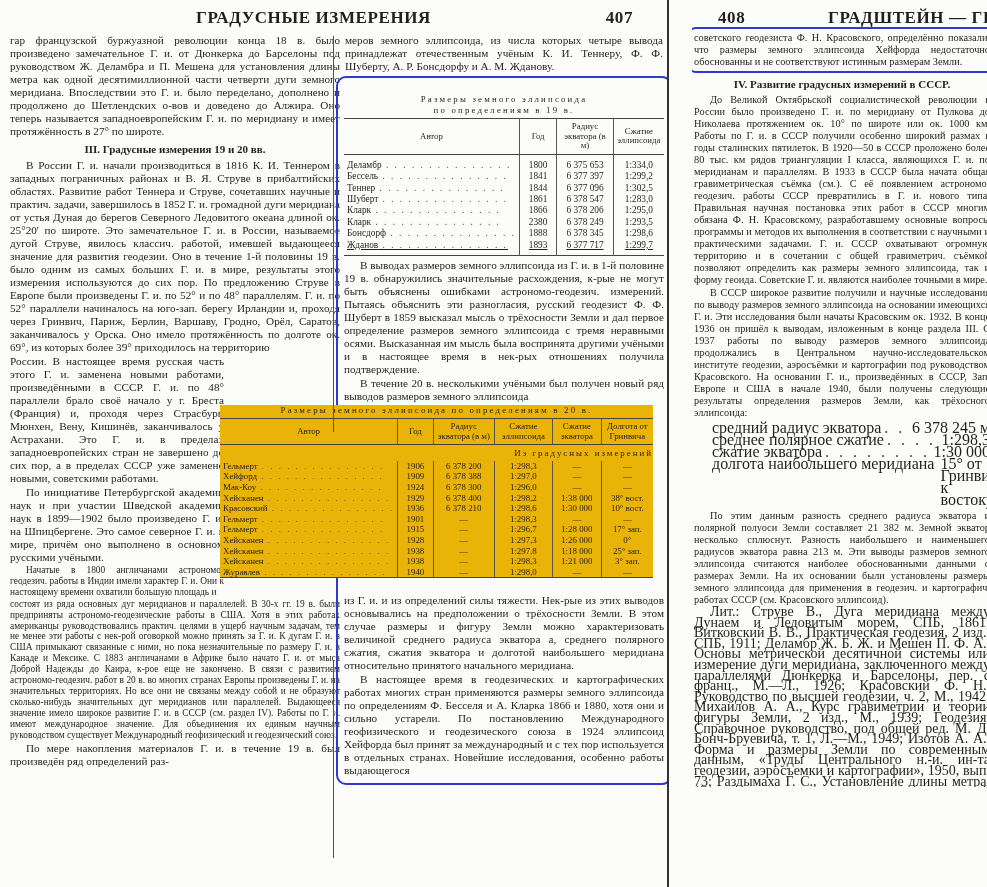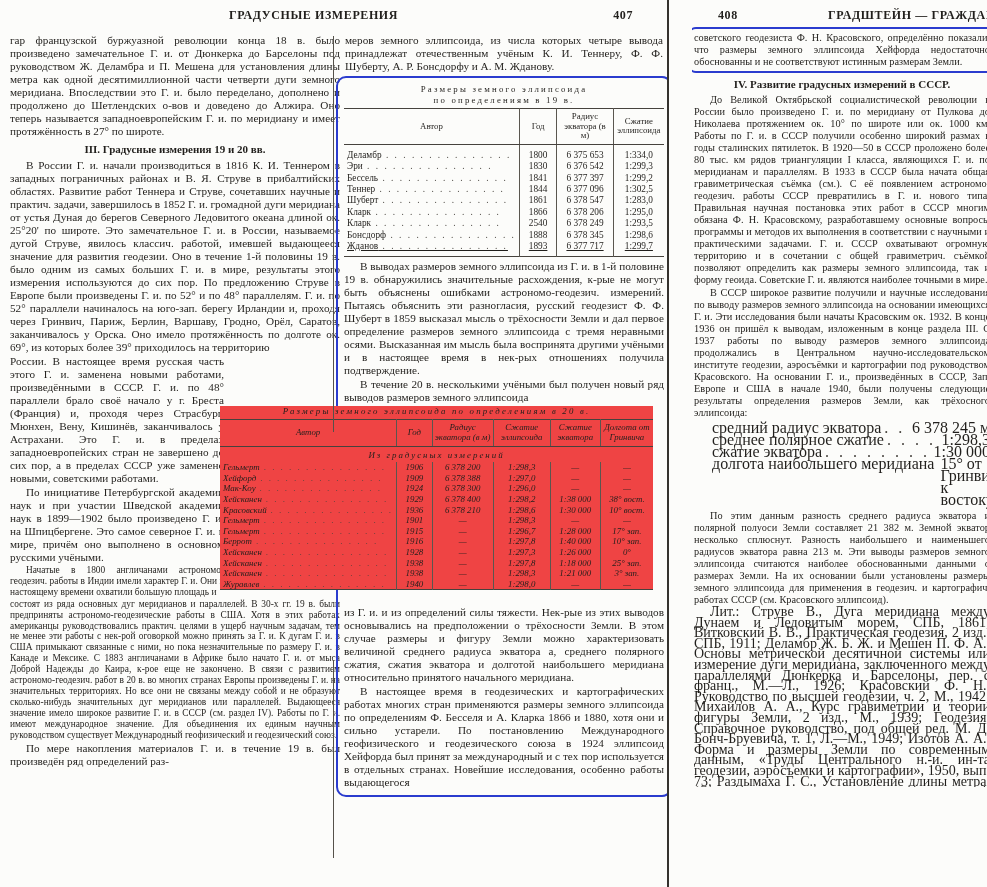--- a/index.html
+++ b/index.html
@@ -5,52 +5,52 @@
   html,body{margin:0;padding:0;}
   body{
     width:987px;height:887px;overflow:hidden;position:relative;
     background:#fcfcfa;color:#211f1c;
     font-family:"Liberation Serif","DejaVu Serif",serif;
     -webkit-font-smoothing:antialiased;
   }
   .page{position:absolute;top:0;overflow:hidden;}
   .page-left{left:0;width:667px;height:887px;}
   .page-right{left:692px;width:315px;height:787px;}
-  .pg-header{position:absolute;top:8px;left:0;right:0;height:18px;font-weight:bold;font-size:12px;letter-spacing:.6px;}
+  .pg-header{position:absolute;top:8px;left:0;right:0;height:18px;font-weight:bold;font-size:17px;letter-spacing:.6px;}
   .hdr-title-l{position:absolute;left:0;right:40px;text-align:center;}
   .hdr-num-l{position:absolute;right:34px;top:0;font-weight:bold;}
   .hdr-num-r{position:absolute;left:26px;top:0;font-weight:bold;}
   .hdr-title-r{position:absolute;left:136px;top:0;white-space:nowrap;}
   .col{position:absolute;top:34px;}
   .col1{left:10px;width:330px;}
   .col2{left:345px;width:318px;}
   .rp-col{position:absolute;top:30px;left:2px;width:296px;}
   p{margin:0 0 1px 0;font-size:11.2px;line-height:13px;text-align:justify;}
   p.ind{text-indent:16px;}
   p.narrow{width:214px;}
   p.small{font-size:9.4px;line-height:10.9px;}
   .rp-col p{font-size:10.3px;line-height:12px;}
   .rp-col p.small{font-size:14px;line-height:10.6px;}
   .sec-head{font-weight:bold;font-size:11px;text-align:center;margin:5px 0 4px 0;}
   
-  .ann-wrap{border:2px solid #2b3cce;border-radius:10px;padding:4px 6px 5px 6px;margin:3px -9px 0 -9px;}
+  .ann-wrap{border:2px solid #2b3cce;border-radius:10px;padding:14px 6px 5px 6px;margin:3px -9px 0 -9px;}
   .rp-boxed{border:2px solid #2b3cce;border-radius:9px;padding:3px 5px;margin:-3px -7px 5px -7px;}
   
   .tbl-title{font-size:8.8px;letter-spacing:2.2px;text-align:center;line-height:11px;margin:2px 0 2px 0;}
   table{border-collapse:collapse;width:100%;border-top:1.4px solid #46423d;border-bottom:1.4px solid #46423d;}
   thead th{font-weight:normal;font-size:8.8px;line-height:9.6px;text-align:center;vertical-align:middle;padding:3px 2px;border-bottom:1.4px solid #46423d;}
   tbody td{font-size:9.3px;line-height:11.4px;padding:0 3px;vertical-align:top;}
   th + th, td.vline{border-left:1px solid #5a564f;}
   td.author{white-space:nowrap;overflow:hidden;text-align:left;}
   td.author::after{content:" . . . . . . . . . . . . . . .";letter-spacing:2px;color:#46423d;}
   td.num{text-align:center;white-space:nowrap;}
-  td.section{text-align:center;letter-spacing:2px;font-size:8.7px;padding:3px 0 2px 0;}
+  td.section{text-align:right;letter-spacing:2px;font-size:8.7px;padding:3px 0 2px 0;}
   .t19 tbody tr:first-child td{padding-top:5px;}
   .t19 tbody tr:last-child td{padding-bottom:4px;text-decoration:underline;}
-  .tbl20{width:433px;margin-left:-124px;background:#ef4444;position:relative;font-style:italic;}
+  .tbl20{width:433px;margin-left:-124px;background:#eab308;position:relative;}
   .tbl20 tbody td{font-size:8.9px;line-height:10.6px;}
   .t19 col.c1{width:45%}.t19 col.c2{width:16%}.t19 col.c3{width:22%}.t19 col.c4{width:17%}
   .t20 col.c1{width:25%}.t20 col.c2{width:11%}.t20 col.c3{width:19%}.t20 col.c4{width:16%}.t20 col.c5{width:14%}.t20 col.c6{width:15%}
   
   .results{margin:3px 0 4px 18px;}
   .res-row{display:flex;font-size:16px;line-height:12px;}
   .res-label{white-space:nowrap;}
   .res-leader{flex:1;overflow:hidden;white-space:nowrap;margin:0 3px;}
   .res-leader::after{content:". . . . . . . . . . . . . . . . . . . . . .";letter-spacing:3px;color:#46423d;}
   .res-value{white-space:normal;max-width:118px;text-align:left;}
@@ -105,26 +105,20 @@
             </tr>
           </thead>
           <tbody>
               <tr>
                 <td class="author">Деламбр</td>
                 <td class="num vline">1800</td>
                 <td class="num vline">6 375 653</td>
                 <td class="num vline">1:334,0</td>
               </tr>
               <tr>
-                <td class="author">Эри</td>
-                <td class="num vline">1830</td>
-                <td class="num vline">6 376 542</td>
-                <td class="num vline">1:299,3</td>
-              </tr>
-              <tr>
                 <td class="author">Бессель</td>
                 <td class="num vline">1841</td>
                 <td class="num vline">6 377 397</td>
                 <td class="num vline">1:299,2</td>
               </tr>
               <tr>
                 <td class="author">Теннер</td>
                 <td class="num vline">1844</td>
                 <td class="num vline">6 377 096</td>
                 <td class="num vline">1:302,5</td>
@@ -136,21 +130,21 @@
                 <td class="num vline">1:283,0</td>
               </tr>
               <tr>
                 <td class="author">Кларк</td>
                 <td class="num vline">1866</td>
                 <td class="num vline">6 378 206</td>
                 <td class="num vline">1:295,0</td>
               </tr>
               <tr>
                 <td class="author">Кларк</td>
-                <td class="num vline">2540</td>
+                <td class="num vline">2380</td>
                 <td class="num vline">6 378 249</td>
                 <td class="num vline">1:293,5</td>
               </tr>
               <tr>
                 <td class="author">Бонсдорф</td>
                 <td class="num vline">1888</td>
                 <td class="num vline">6 378 345</td>
                 <td class="num vline">1:298,6</td>
               </tr>
               <tr>
@@ -241,28 +235,20 @@
               </tr>
               <tr>
                 <td class="author">Гельмерт</td>
                 <td class="num vline">1915</td>
                 <td class="num vline">—</td>
                 <td class="num vline">1:296,7</td>
                 <td class="num vline">1:28 000</td>
                 <td class="num vline">17° зап.</td>
               </tr>
               <tr>
-                <td class="author">Беррот</td>
-                <td class="num vline">1916</td>
-                <td class="num vline">—</td>
-                <td class="num vline">1:297,8</td>
-                <td class="num vline">1:40 000</td>
-                <td class="num vline">10° зап.</td>
-              </tr>
-              <tr>
                 <td class="author">Хейсканен</td>
                 <td class="num vline">1928</td>
                 <td class="num vline">—</td>
                 <td class="num vline">1:297,3</td>
                 <td class="num vline">1:26 000</td>
                 <td class="num vline">0°</td>
               </tr>
               <tr>
                 <td class="author">Хейсканен</td>
                 <td class="num vline">1938</td>

